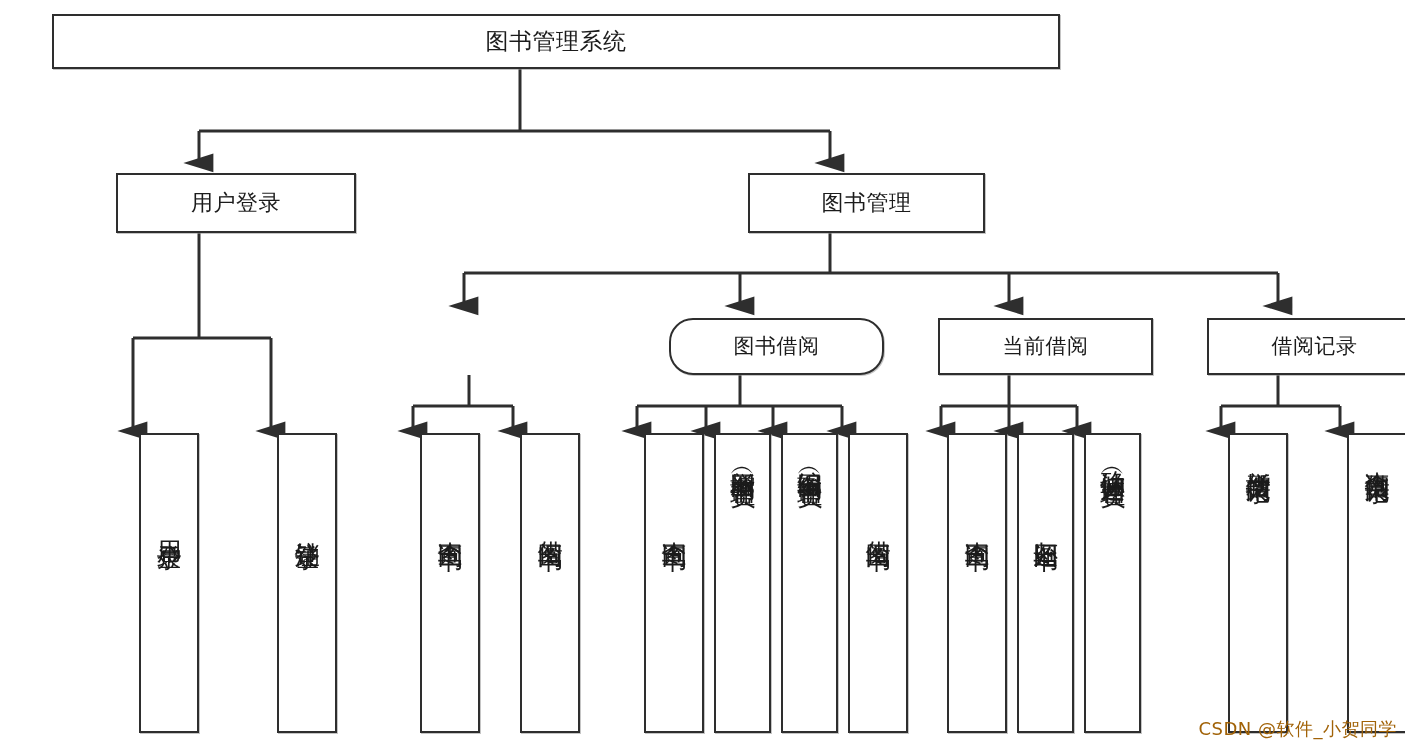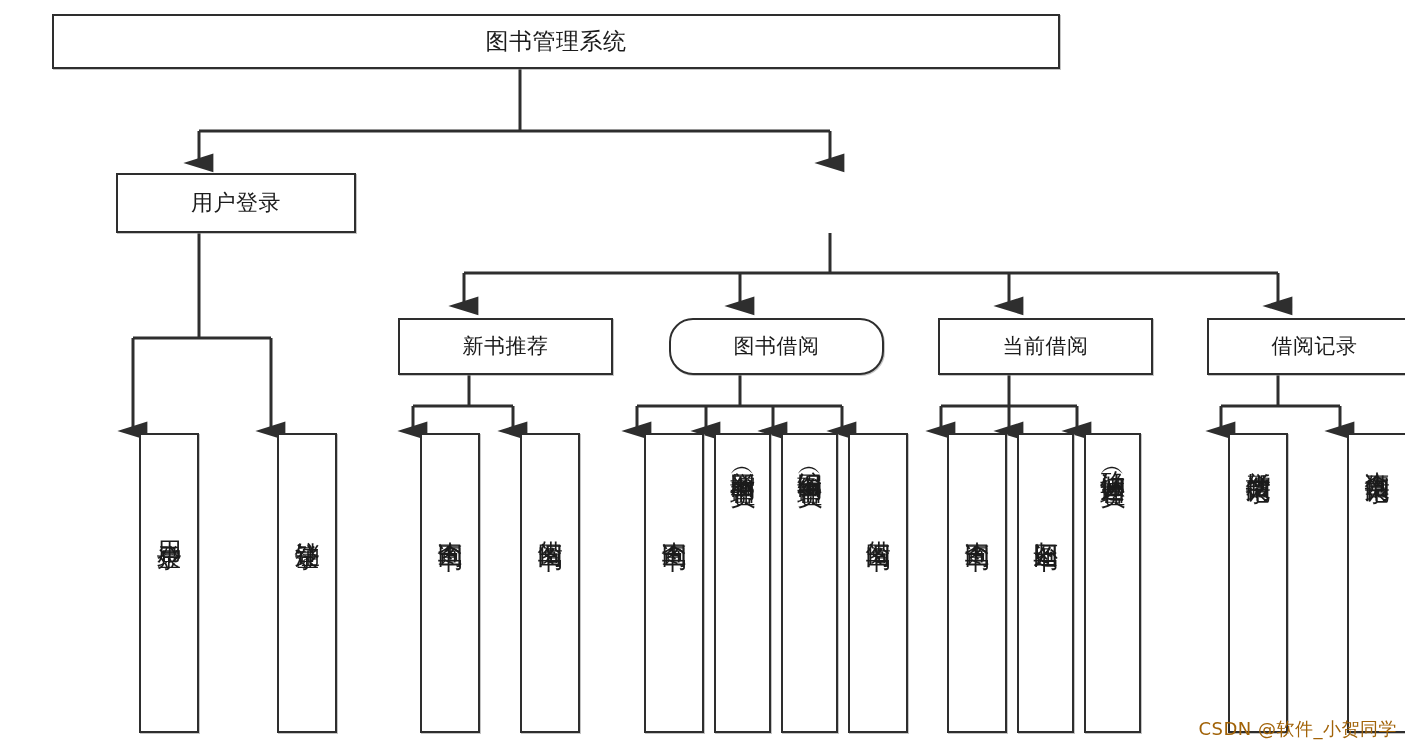--- a/index.html
+++ b/index.html
@@ -127,24 +127,24 @@
     </g>
   </svg>
 
   <div class="node root" style="left:16px; top:14px; width:1008px; height:55px;">
     <span class="label">图书管理系统</span>
   </div>
 
   <div class="node level1" style="left:80px; top:173px; width:240px; height:60px;">
     <span class="label">用户登录</span>
   </div>
+  <div class="node level1" style="left:712px; top:173px; width:237px; height:60px;">
+    <span class="label">图书管理</span>
+  </div>
 
-  <div class="node level2" style="left:362px; top:318px; width:215px; height:57px;">
-    <span class="label">新书推荐</span>
-  </div>
   <div class="node level2" style="left:633px; top:318px; width:215px; height:57px;border-radius:24px;">
     <span class="label">图书借阅</span>
   </div>
   <div class="node level2" style="left:902px; top:318px; width:215px; height:57px;">
     <span class="label">当前借阅</span>
   </div>
   <div class="node level2" style="left:1171px; top:318px; width:215px; height:57px;">
     <span class="label">借阅记录</span>
   </div>
 

